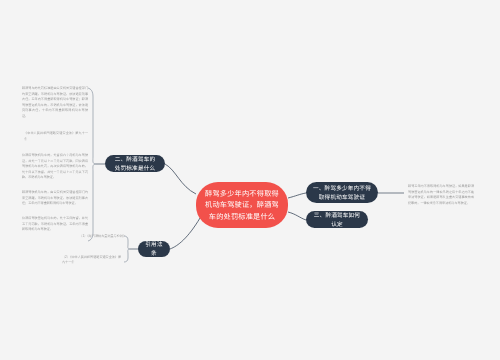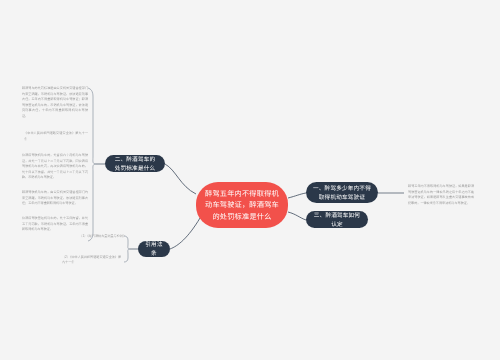--- a/index.html
+++ b/index.html
@@ -90,21 +90,21 @@
     <path d="M138 249 L 130 249" fill="none" stroke="#3c4a5c" stroke-width="0.7"></path>
 
     <path d="M96 164 C 92 164, 93 161, 93 157 L 93 97 C 93 91, 91 89, 88 88" fill="none" stroke="#7b8694" stroke-width="0.6"></path>
     <path d="M96 164 C 92 164, 93 167, 93 171 L 93 232 C 93 238, 91 240, 88 241" fill="none" stroke="#7b8694" stroke-width="0.6"></path>
 
     <path d="M130 249 C 127 249, 128 247, 128 244 L 128 240 C 128 237, 126 236, 124 236" fill="none" stroke="#7b8694" stroke-width="0.6"></path>
     <path d="M130 249 C 127 249, 128 251, 128 254 L 128 258 C 128 261, 126 262, 124 262" fill="none" stroke="#7b8694" stroke-width="0.6"></path>
   </svg>
 
   <div class="node node-center" style="left:196px; top:182px; width:92px; height:46px;">
-    <span>醉驾五年内不得取得机动车驾驶证，醉酒驾车的处罚标准是什么</span>
+    <span>醉驾多少年内不得取得机动车驾驶证，醉酒驾车的处罚标准是什么</span>
   </div>
 
   <div class="node node-dark" style="left:105px; top:155px; width:60px; height:17px;">
     <span>二、醉酒驾车的处罚标准是什么</span>
   </div>
 
   <div class="node node-dark" style="left:138px; top:241px; width:32px; height:16px;">
     <span>引用法条</span>
   </div>
 

